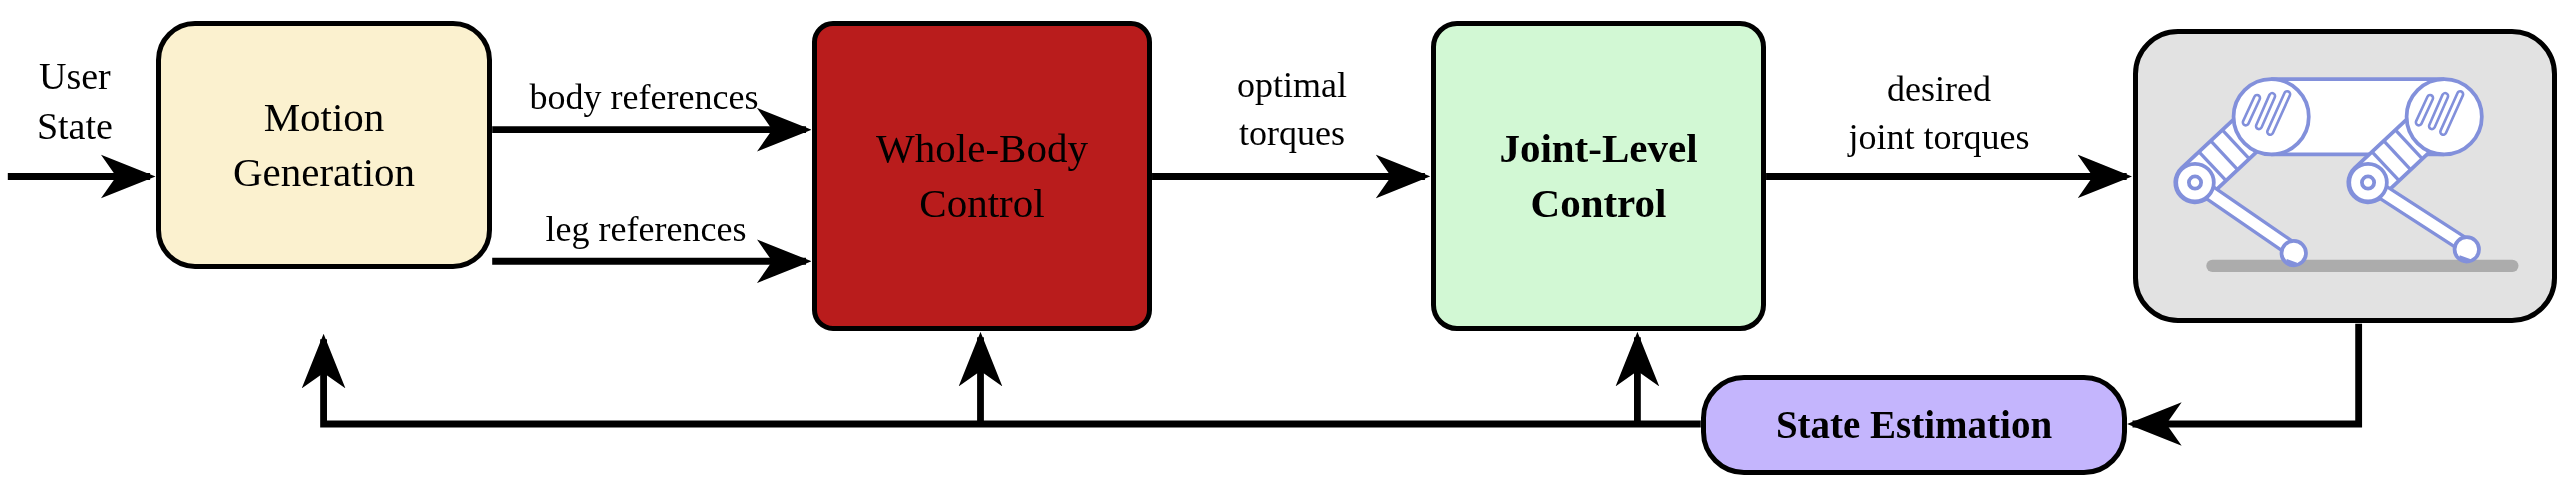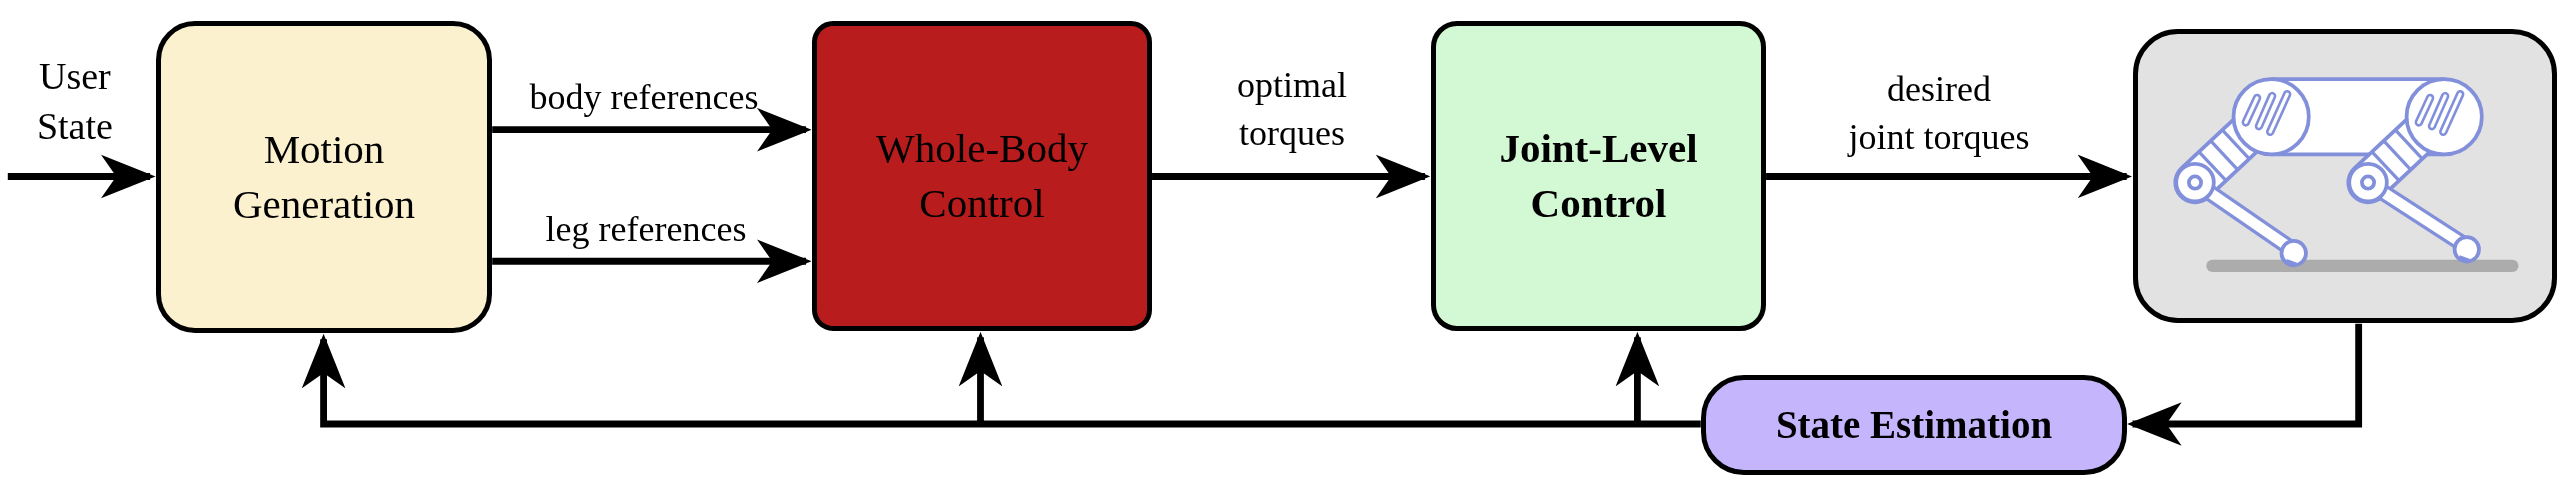--- a/index.html
+++ b/index.html
@@ -18,21 +18,21 @@
     border:5.8px solid #000;
     display:flex;
     flex-direction:column;
     align-items:center;
     justify-content:center;
     text-align:center;
     font-size:41px;
     line-height:1.34;
   }
   .node span{display:block;}
-  .node-mg{left:156px;top:21.4px;width:336px;height:312px;border-radius:39px;background:#FBF1CF;}
+  .node-mg{left:156px;top:21.4px;width:336px;height:248px;border-radius:39px;background:#FBF1CF;}
   .node-wbc{left:812px;top:21.4px;width:340px;height:310px;border-radius:21px;background:#b91c1c;}
   .node-jlc{left:1431px;top:21.4px;width:335px;height:310px;border-radius:26px;background:#D2F8D4;font-weight:bold;}
   .node-robot{left:2133px;top:29px;width:424px;height:294px;border-radius:45px;background:#E2E2E2;}
   .node-se{left:1701px;top:375px;width:426px;height:100px;border-radius:43px;background:#c4b5fd;font-weight:bold;font-size:39px;}
   .edge-label{
     position:absolute;
     text-align:center;
     font-size:36px;
     line-height:1.32;
     white-space:nowrap;

